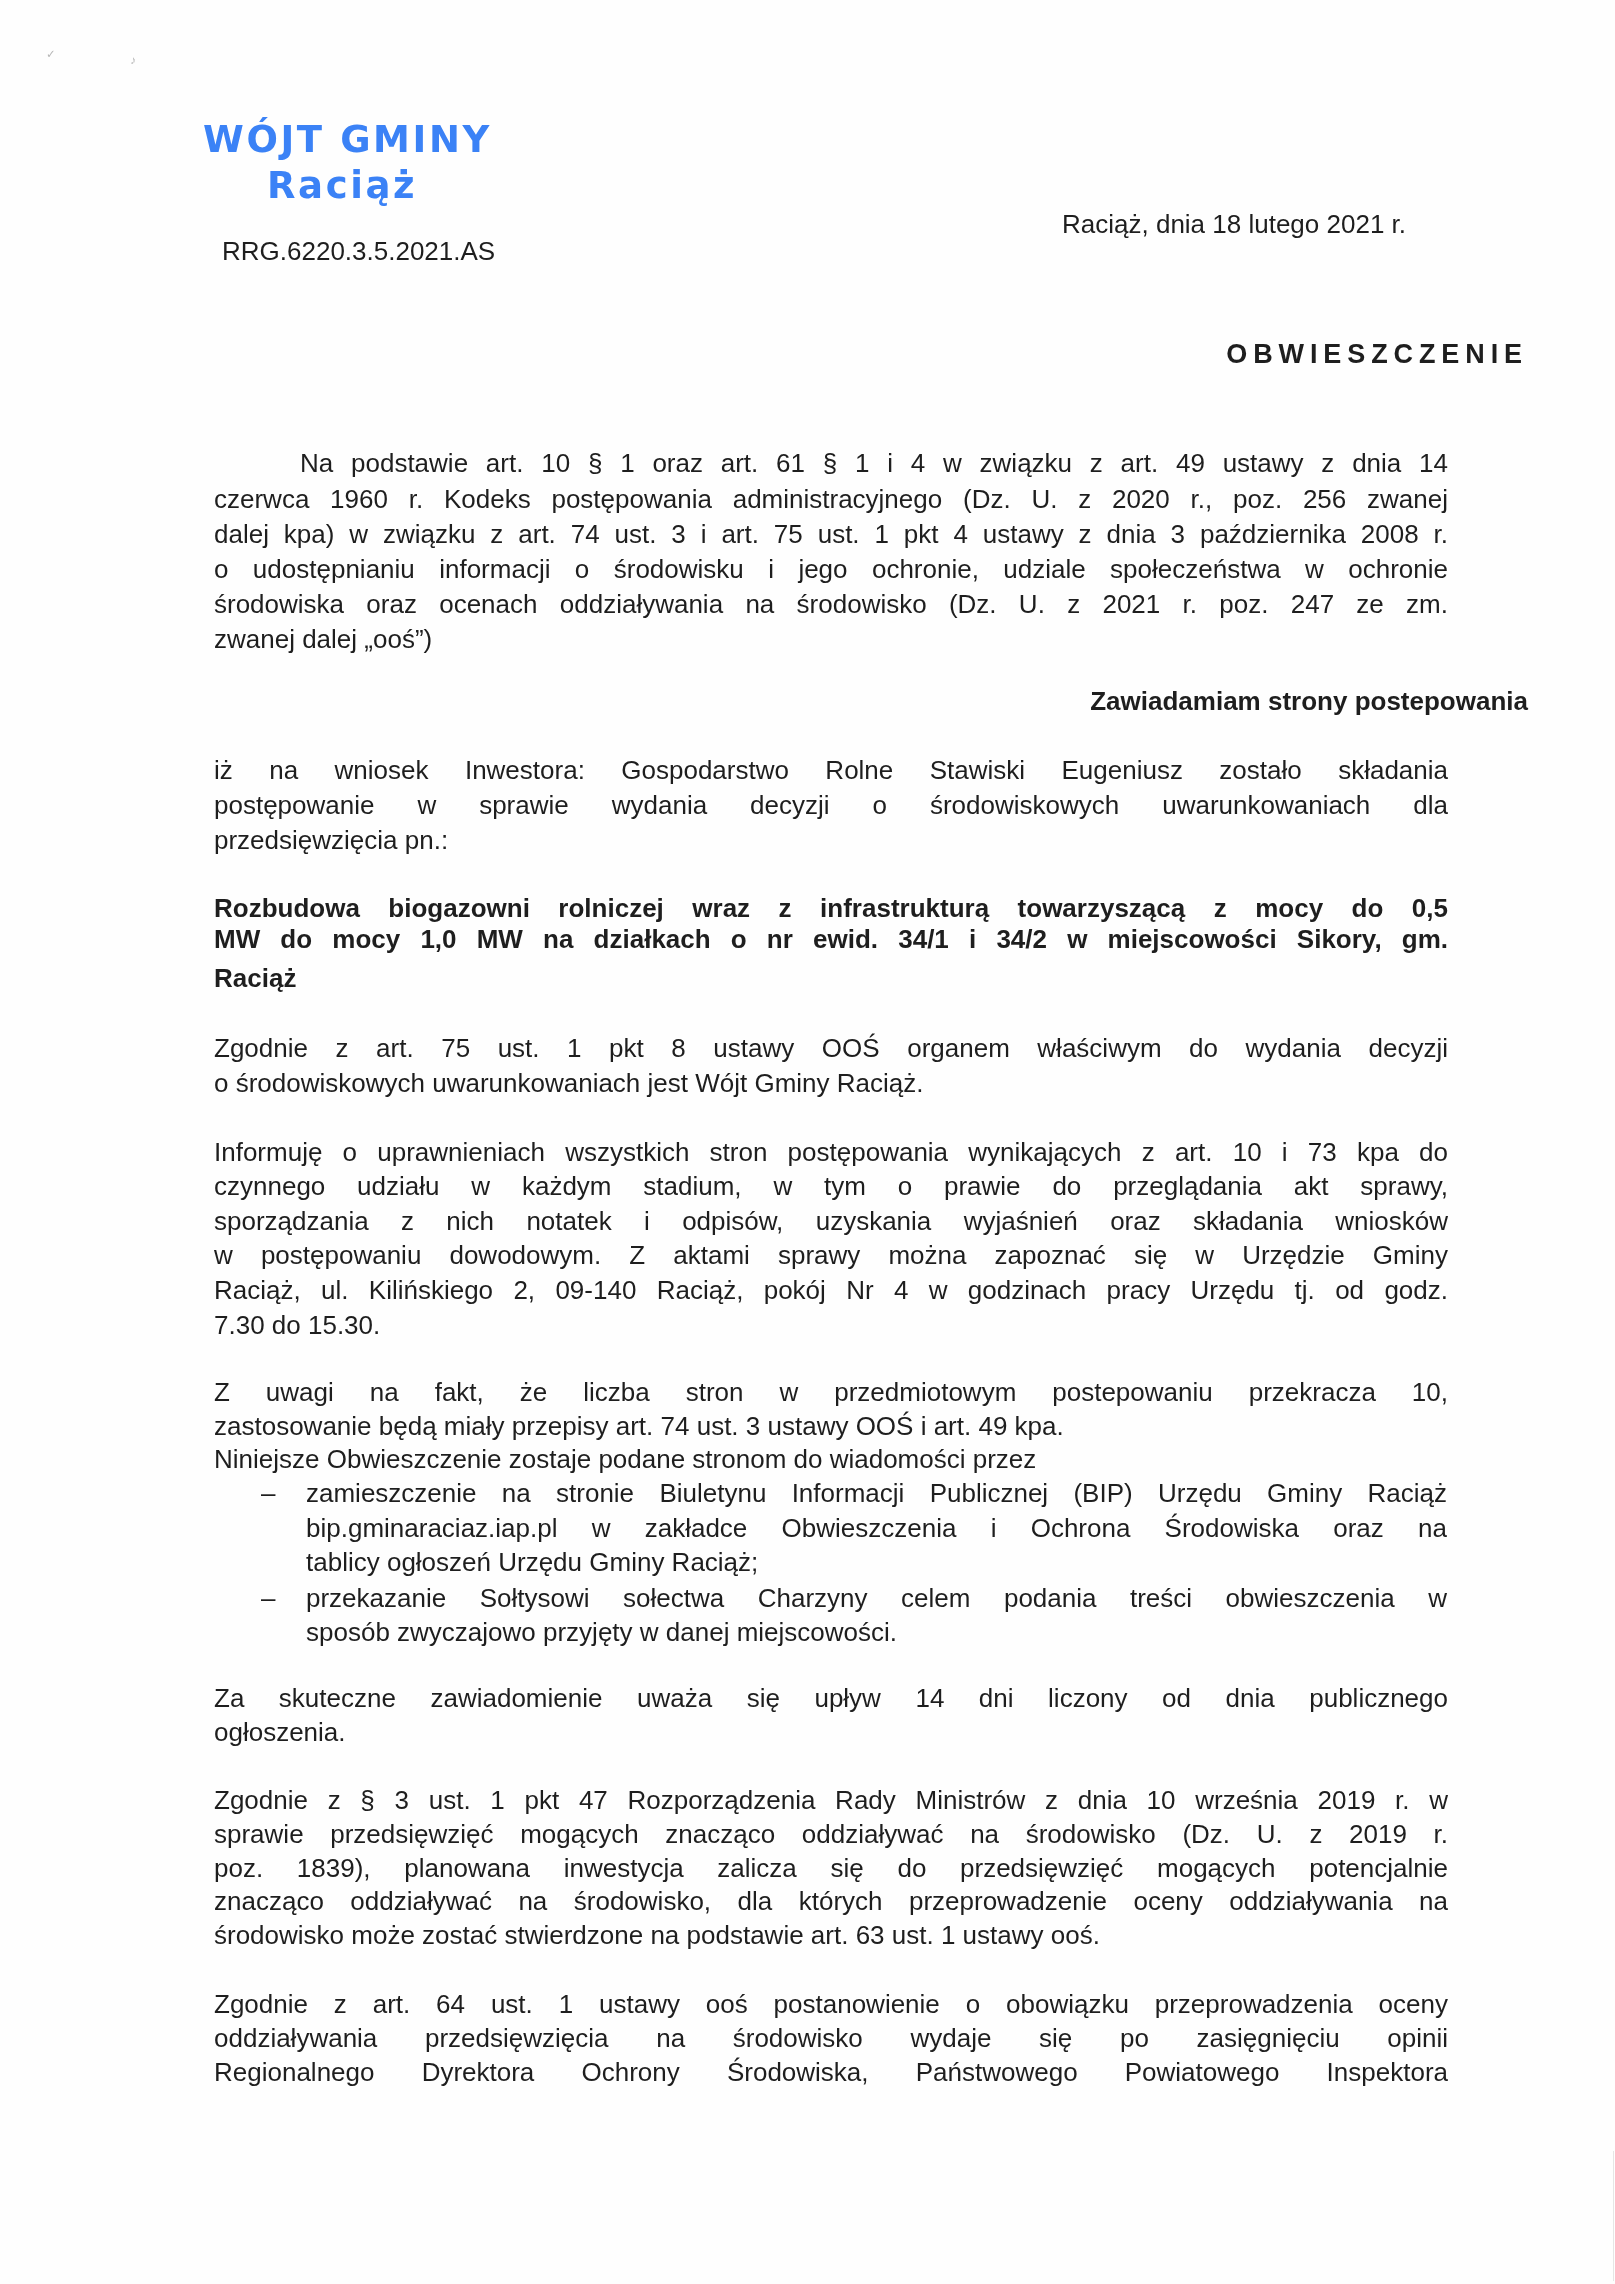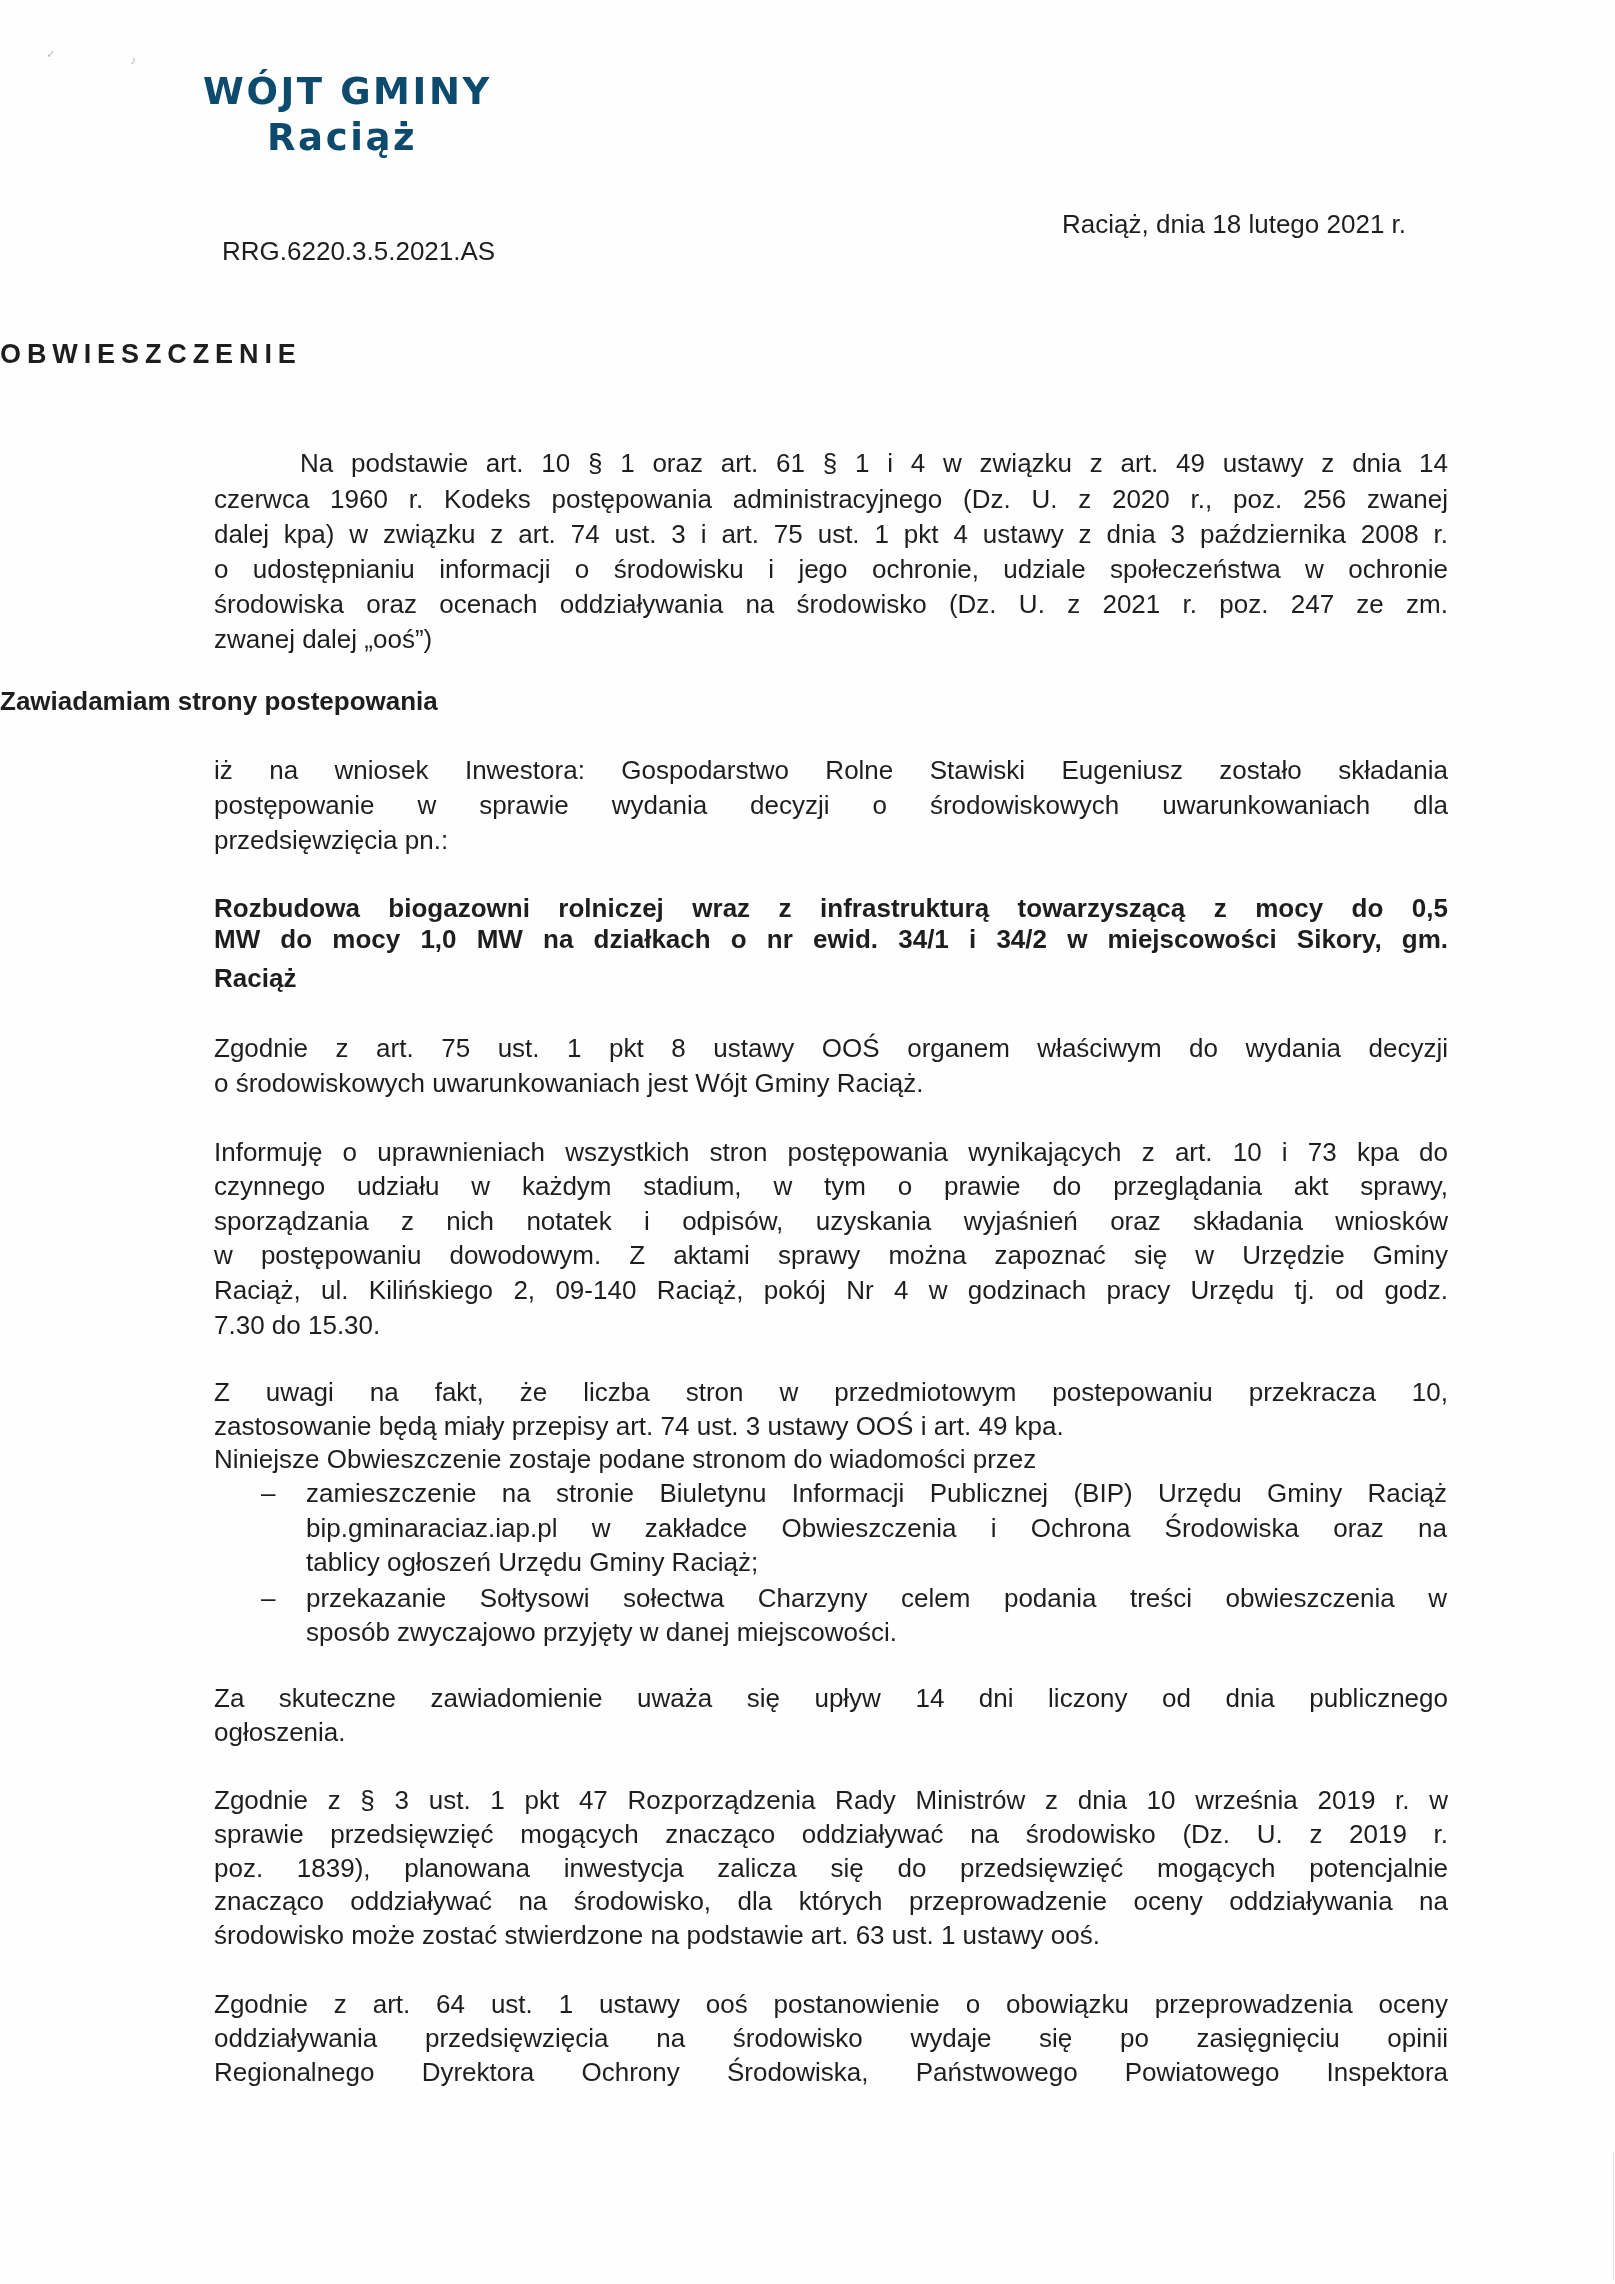--- a/index.html
+++ b/index.html
@@ -1,34 +1,34 @@
 <!DOCTYPE html>
 <html style="font-size:10.4px"><head>
   <meta charset="utf-8">
   <style>
     html, body { margin: 0; padding: 0; background: #ffffff; }
     body { width: 1616px; height: 2284px; position: relative; overflow: hidden;
            font-family: "Liberation Sans", sans-serif; color: #1e1e1e; }
     .page { position: absolute; left: 0; top: 0; width: 1616px; height: 2284px; background: #fefefe; }
     .abs { position: absolute; white-space: nowrap; }
-    .stamp { color: #0c4a6e; font-family: "DejaVu Sans", sans-serif; font-weight: bold; letter-spacing: 2.6px; }
+    .stamp { color: #3b82f6; font-family: "DejaVu Sans", sans-serif; font-weight: bold; letter-spacing: 2.6px; margin-top: 48px; }
     .stamp1 { left: 203px; top: 70px; font-size: 37px; }
     .stamp2 { left: 267px; top: 116px; font-size: 37px; }
     .scan-mark { color: #b8b8b8; font-size: 11.7px; }
     .line { position: absolute; left: 214px; width: 1234px; font-size: 26px; white-space: nowrap;
             text-align: justify; text-align-last: justify; }
     .line.last { text-align-last: left; }
     .indent-line { position: absolute; left: 300px; width: 1148px; font-size: 26px; white-space: nowrap;
             text-align: justify; text-align-last: justify; }
     .bullet-text { position: absolute; left: 306px; width: 1141px; font-size: 26px; white-space: nowrap;
             text-align: justify; text-align-last: justify; }
     .bullet-text.last { text-align-last: left; }
     .dash { position: absolute; left: 261px; font-size: 26px; }
     .bold { font-weight: bold; }
-    .center { position: absolute; left: 0; width: 1528px; text-align: left; }
+    .center { position: absolute; left: 0; width: 1528px; text-align: right; }
     .title { font-size: 27px; font-weight: bold; letter-spacing: 5.9px; }
     .subtitle { font-size: 26px; font-weight: bold; }
     .section-heading { font-size: 26px; font-weight: bold; }
     .date { left: 1062px; top: 209px; font-size: 26px; }
     .ref { left: 222px; top: 236px; font-size: 26px; }
     .edge { position: absolute; right: 2.6px; top: 2151px; width: 0.7px; height: 130px; background: #e6e6e6; }
   </style>
 </head>
 <body>
 

